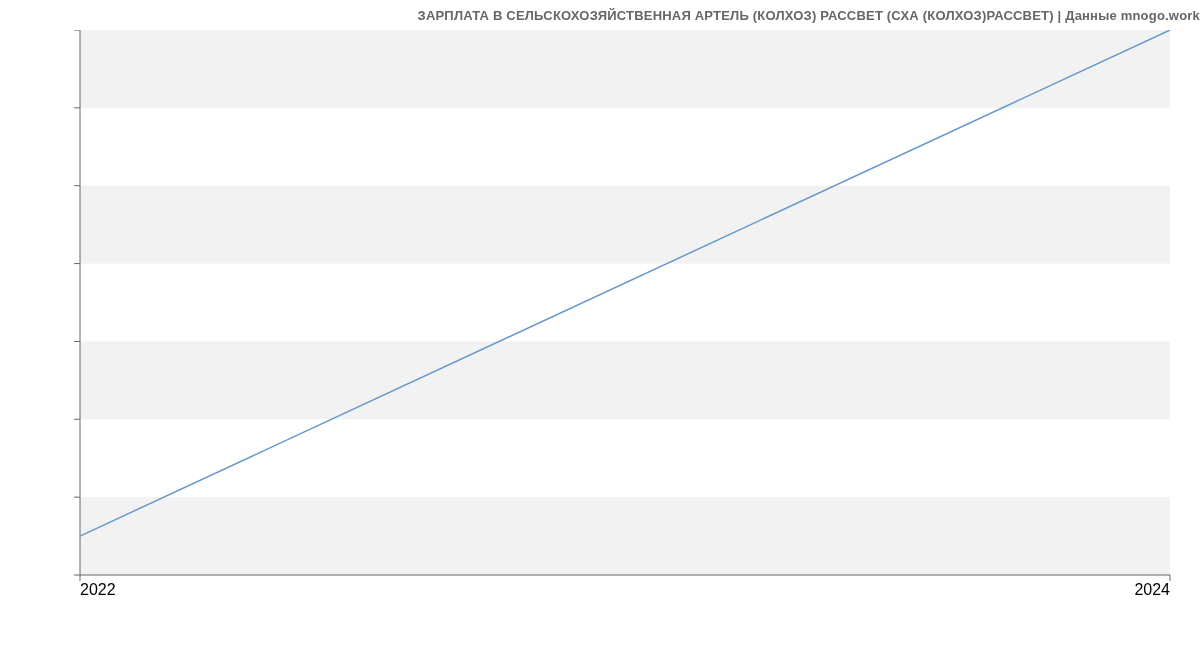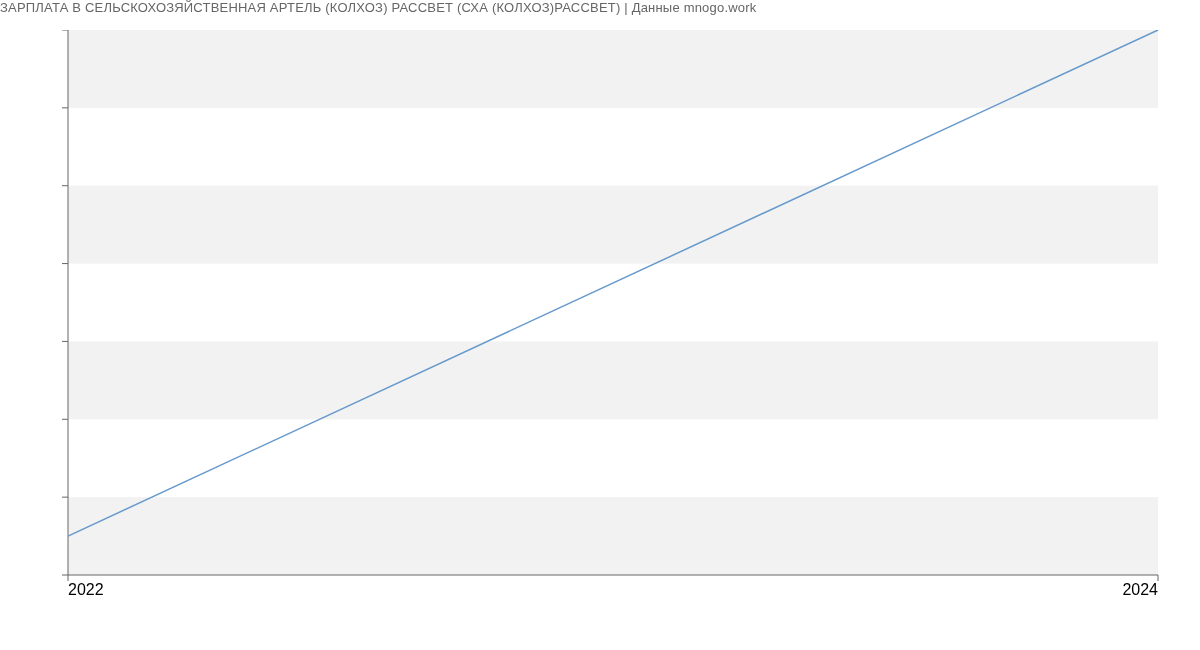--- a/index.html
+++ b/index.html
@@ -10,30 +10,30 @@
     background: #ffffff;
     font-family: Arial, Helvetica, sans-serif;
     color: #333;
   }
   .chart-wrap {
     position: relative;
     width: 1200px;
     height: 630px;
   }
   .title {
-    text-align: left;
+    text-align: right;
     font-size: 13px;
-    font-weight: normal;
+    font-weight: bold;
     color: #666;
-    padding-top: 0;
+    padding-top: 8px;
     letter-spacing: 0.2px;
   }
   .plot {
     position: absolute;
-    left: 58px;
+    left: 70px;
     top: 30px;
     width: 1110px;
     height: 570px;
   }
   .plot svg {
     width: 100%;
     height: 100%;
     display: block;
   }
   .axis-line {

